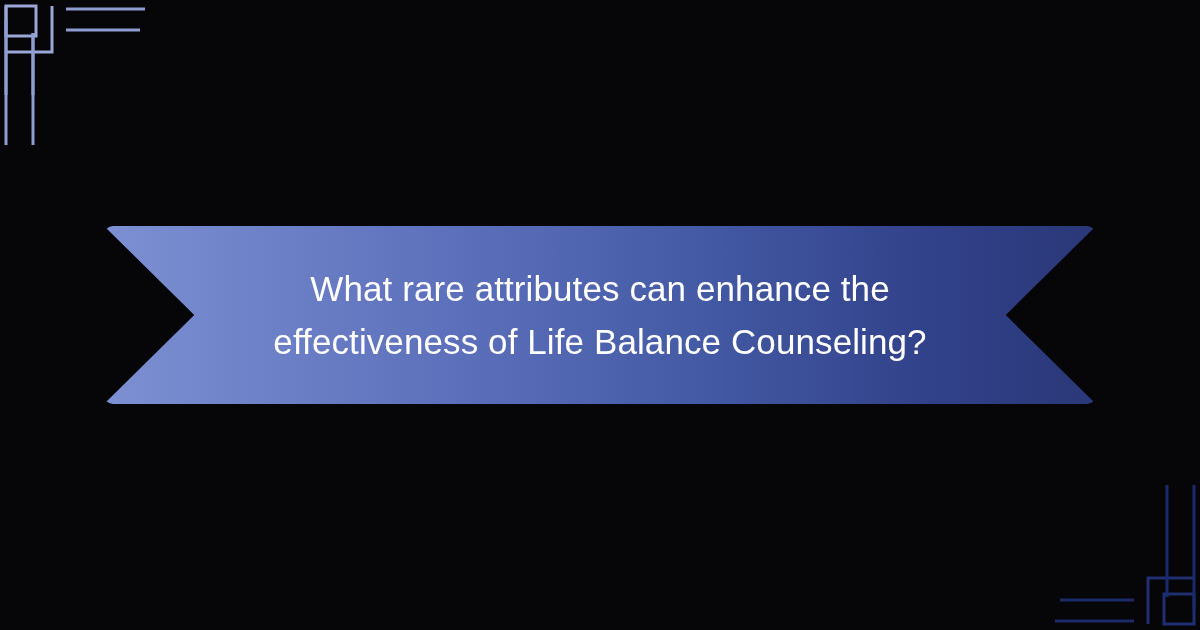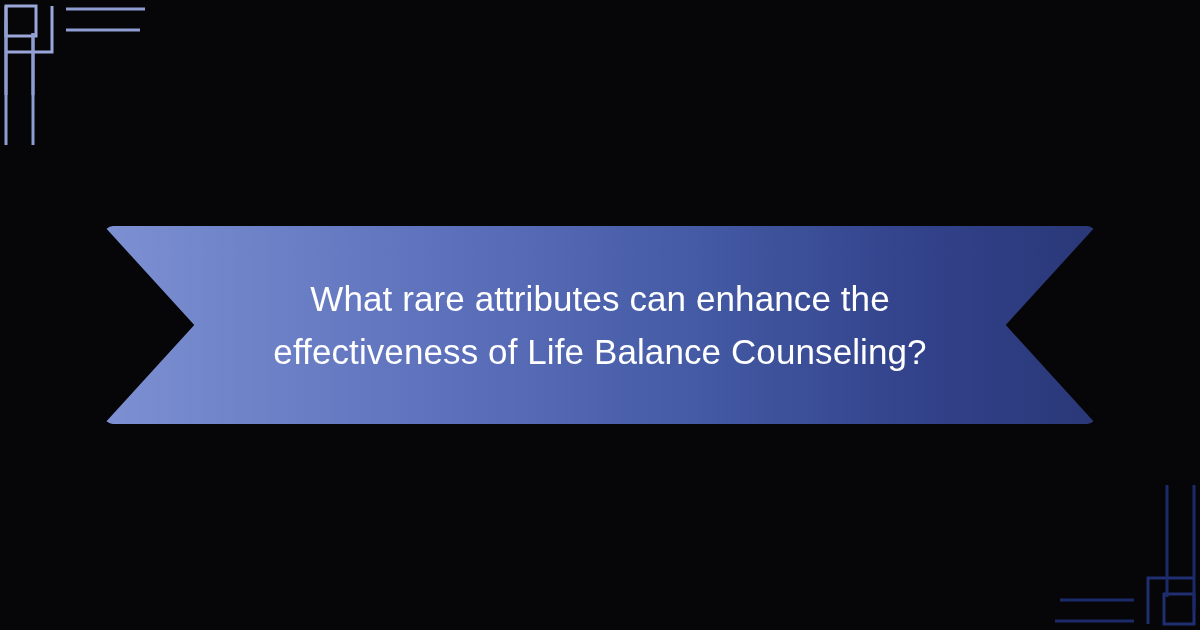--- a/index.html
+++ b/index.html
@@ -91,21 +91,21 @@
   }
   .corner-tl { top: 0; left: 0; }
   .corner-br { bottom: 0; right: 0; transform: rotate(180deg); }
 
   
   .ribbon {
     position: absolute;
     left: 104px;
     top: 226px;
     width: 992px;
-    height: 198px;
+    height: 178px;
     display: flex;
     align-items: center;
     justify-content: center;
     box-sizing: border-box;
     padding: 0 104px;
     background: linear-gradient(90deg, #7d90d2 0%, #6f83c9 14%, #5a6db9 38%, #445aa4 60%, #32428b 82%, #2a3878 100%);
     border-radius: 9px;
     -webkit-clip-path: polygon(
         0% 0%, 100% 0%, 100% 100%, 0% 100%,
         9% 50%);

